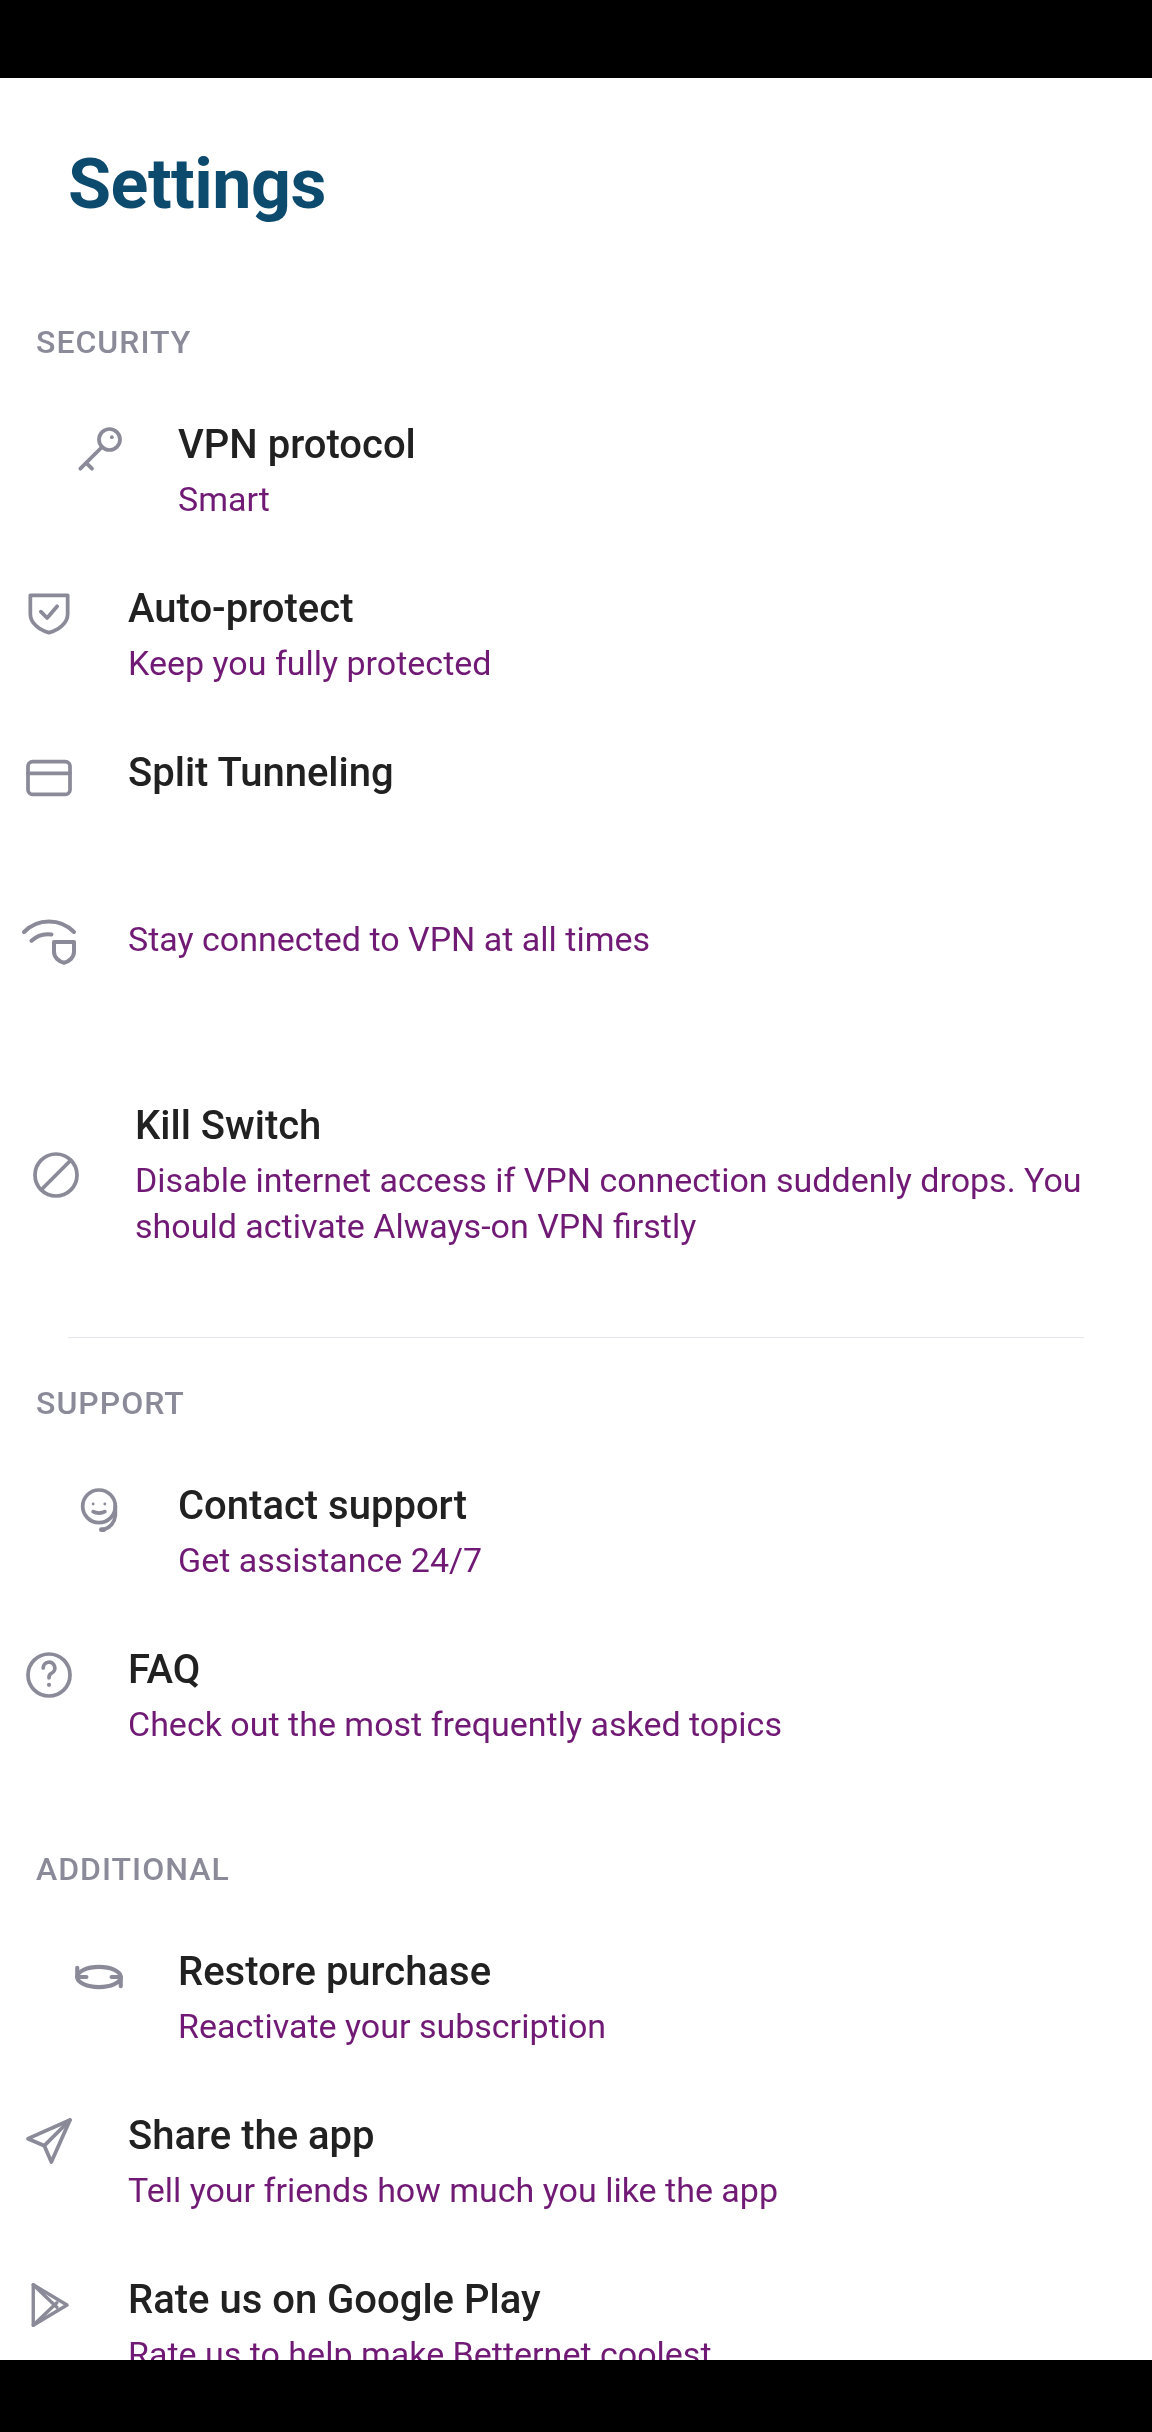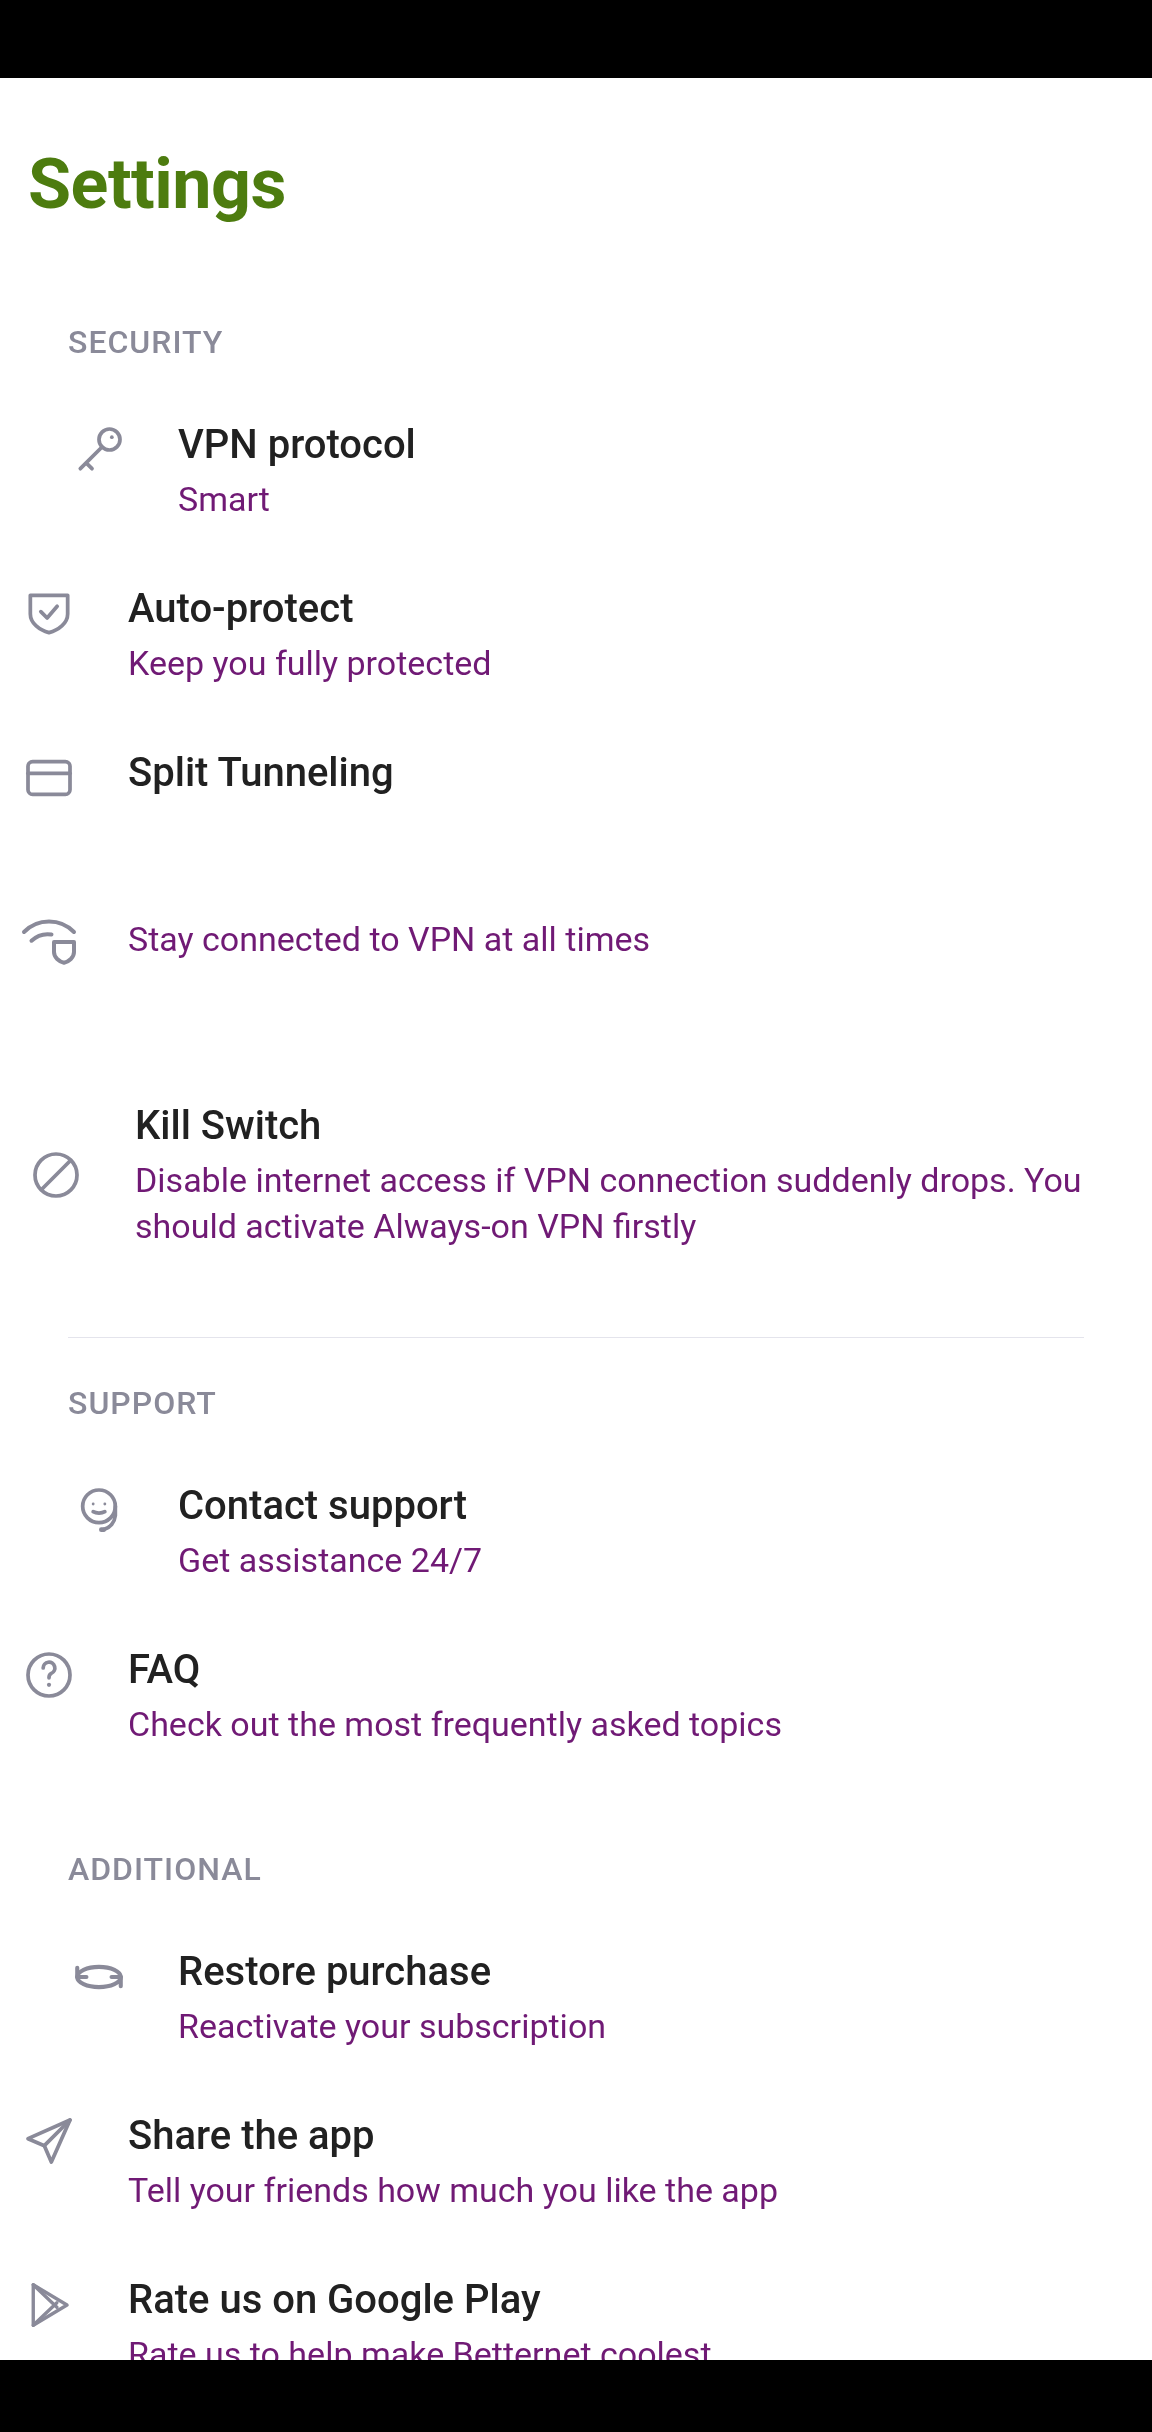--- a/index.html
+++ b/index.html
@@ -20,30 +20,30 @@
       width: 100%;
       height: 72px;
       background: #000000;
     }
     .content {
       padding-top: 68px;
     }
     .page-title {
       font-size: 70px;
       font-weight: 700;
-      color: #4d7c0f;
-      padding: 0 28px;
+      color: #0c4a6e;
+      padding: 0 68px;
       line-height: 1.1;
       letter-spacing: -0.5px;
     }
     .section-header {
       font-size: 32px;
       letter-spacing: 1px;
       color: #8a8a99;
-      padding: 0 68px;
+      padding: 0 36px;
       font-weight: 500;
     }
     .section-header.first { margin-top: 100px; }
     .section-header.after { margin-top: 46px; }
     .section-header.tight { margin-top: 58px; }
     .list-item {
       display: flex;
       padding: 0 68px;
       gap: 48px;
       min-height: 148px;

